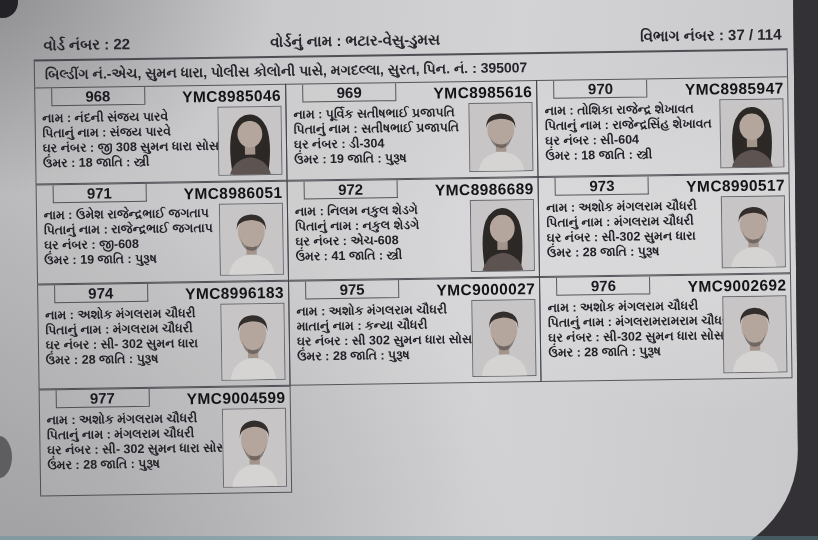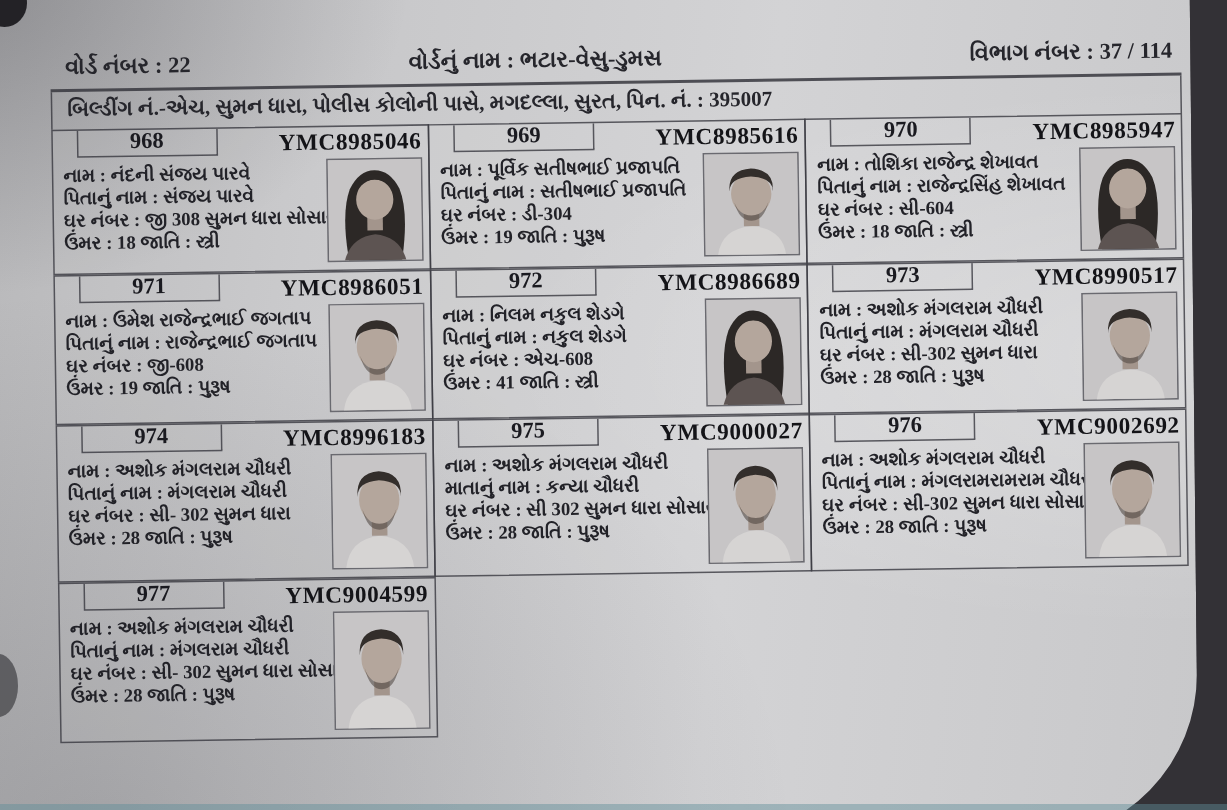--- a/index.html
+++ b/index.html
@@ -1,17 +1,17 @@
 <!DOCTYPE html>
 <html><head>
 <meta charset="utf-8">
 <style>
   html,body{margin:0;padding:0;background:#2f2d31;}
   .stage{position:relative;width:818px;height:540px;overflow:hidden;background:#333136;
-         font-family:Liberation Serif, serif;color:#1d1d22;}
+         font-family:Liberation Sans, sans-serif;color:#1d1d22;}
   
   .paper{position:absolute;left:-24px;top:-22px;width:820px;height:585px;
          transform:rotate(-0.6deg);border-radius:0 0 110px 0;
          background:
            radial-gradient(ellipse at 10% 100%, rgba(35,35,42,.20), transparent 45%),
            radial-gradient(ellipse at 0% 0%, rgba(35,35,42,.30), transparent 26%),
            radial-gradient(ellipse at 100% 45%, rgba(255,255,255,.25), transparent 40%),
            linear-gradient(97deg,#b7b7b9 0%,#c7c7c9 28%,#d3d3d5 62%,#c8c8ca 100%);}
   .blob-tl{position:absolute;left:-12px;top:-14px;width:30px;height:32px;border-radius:50%;background:#232226;}
   .blob-left{position:absolute;left:-14px;top:436px;width:26px;height:42px;border-radius:50%;background:#515155;opacity:.85;}

